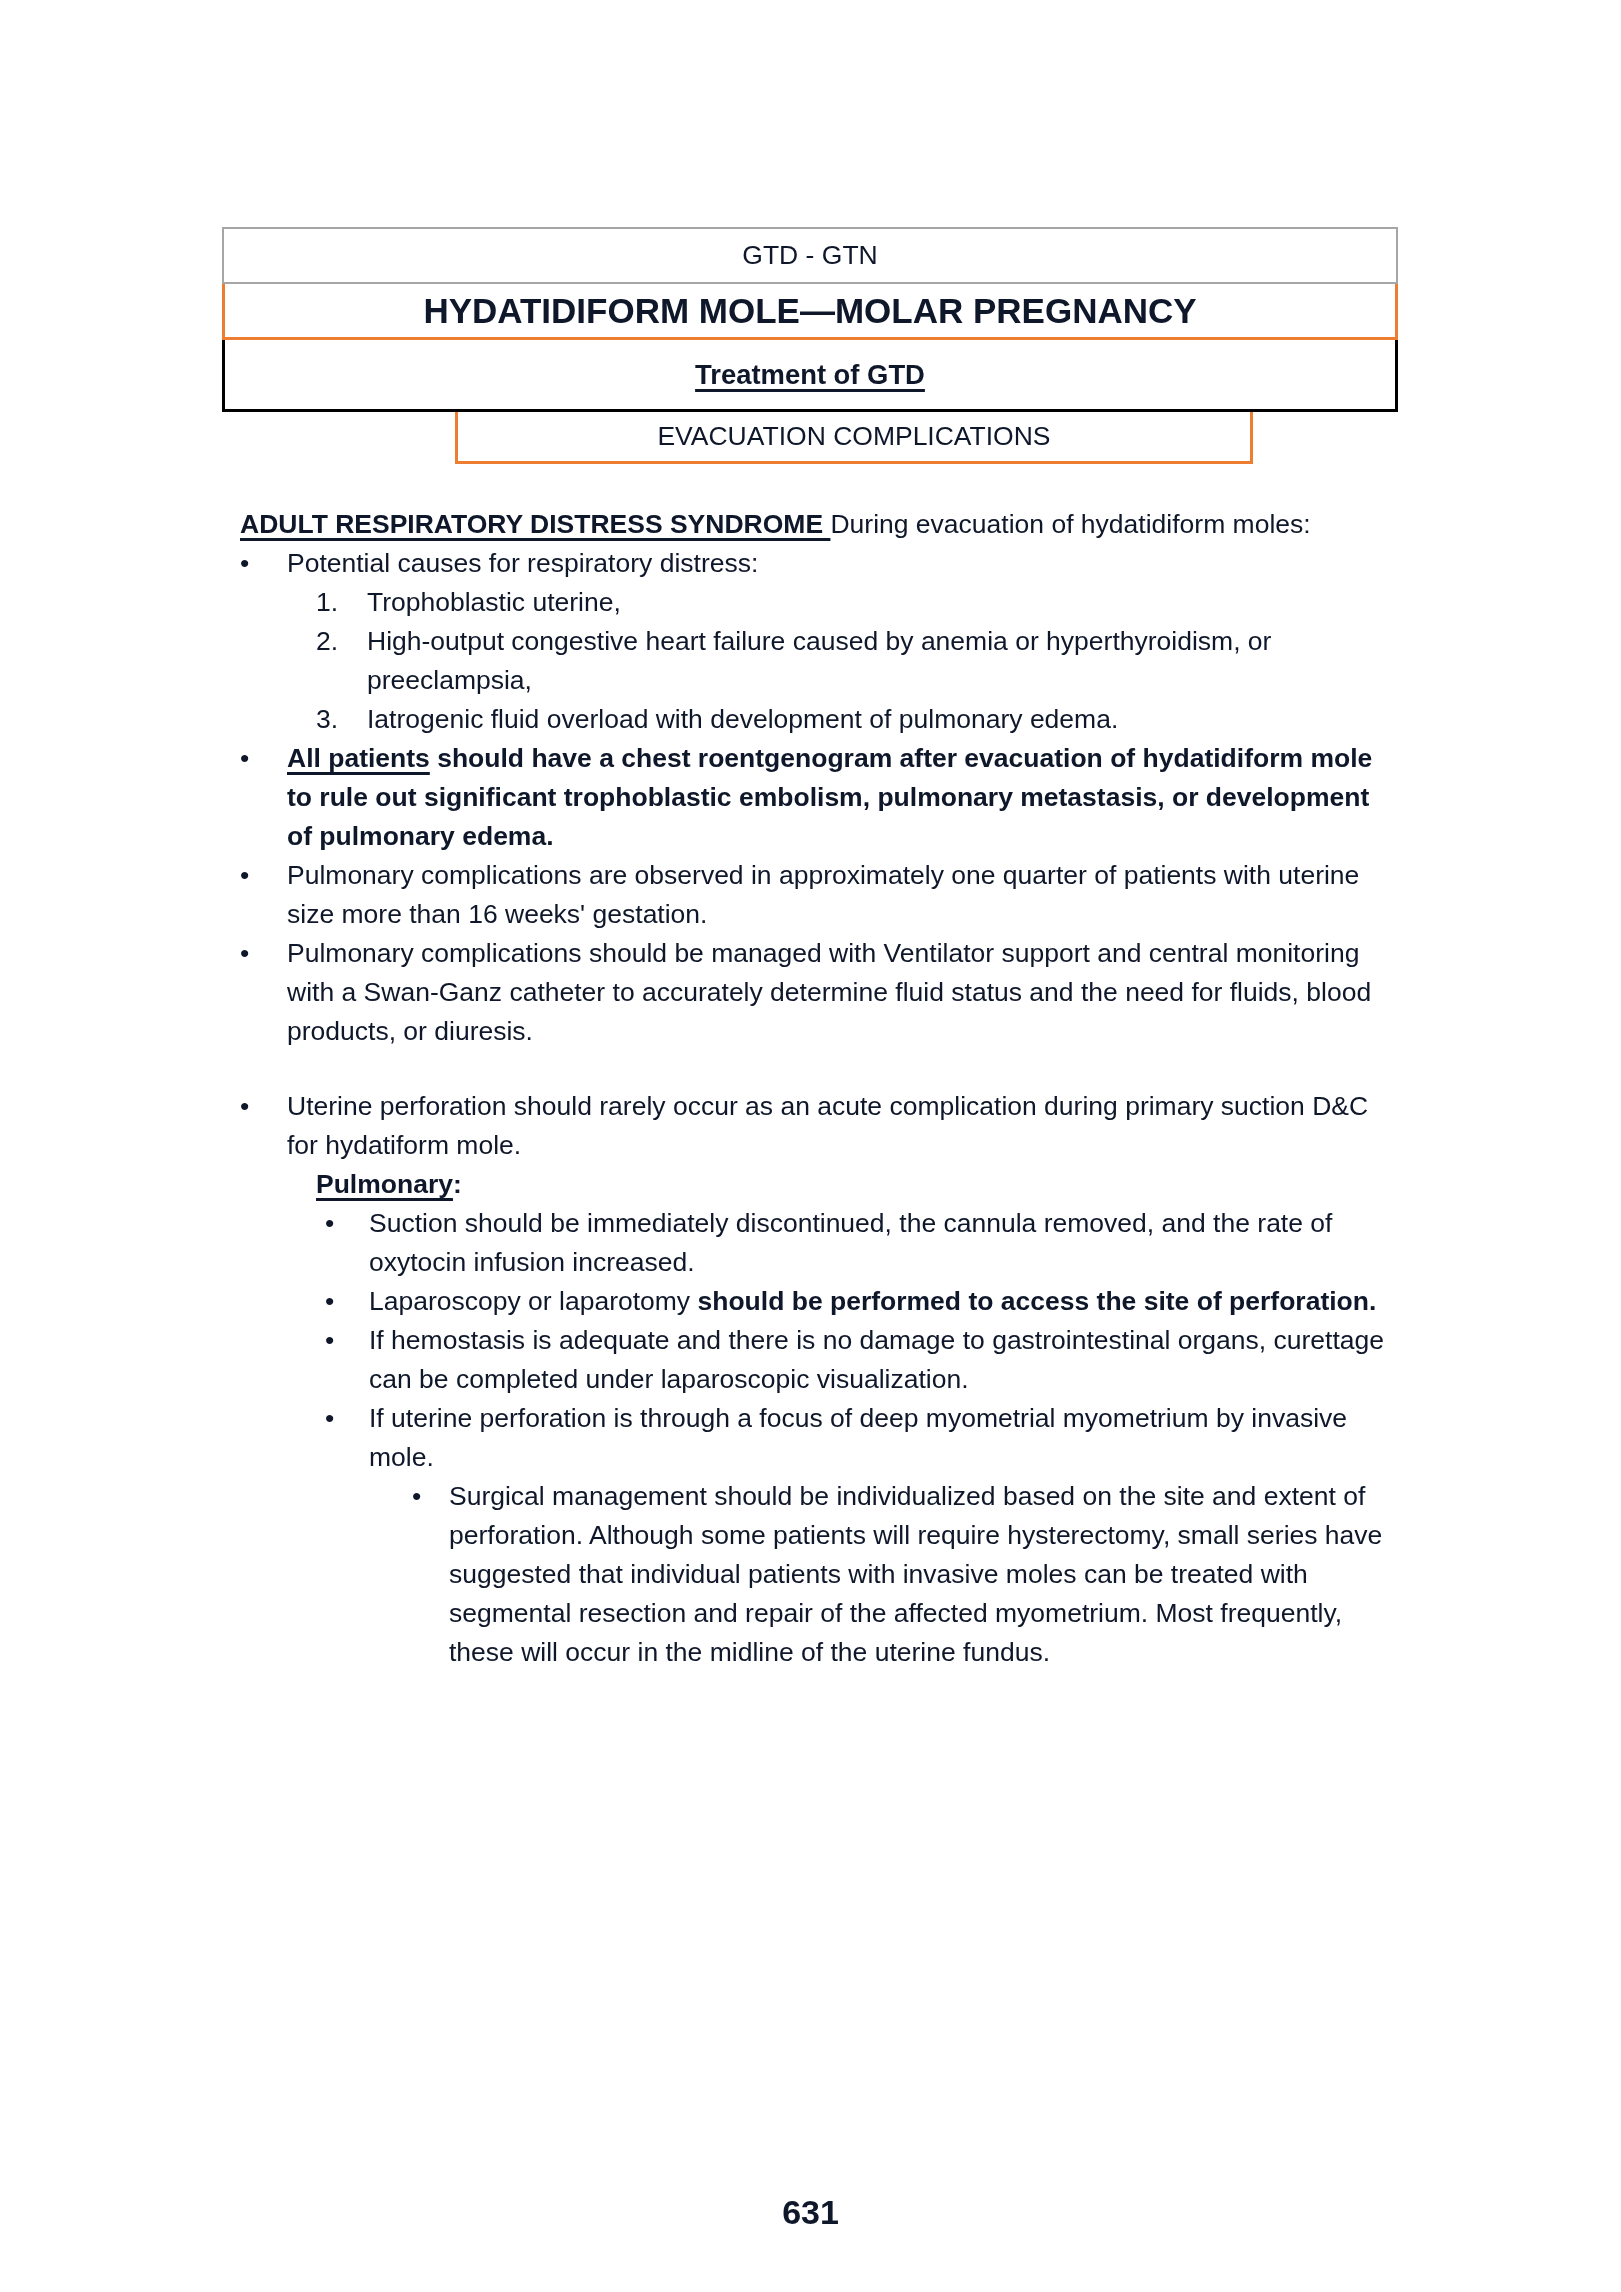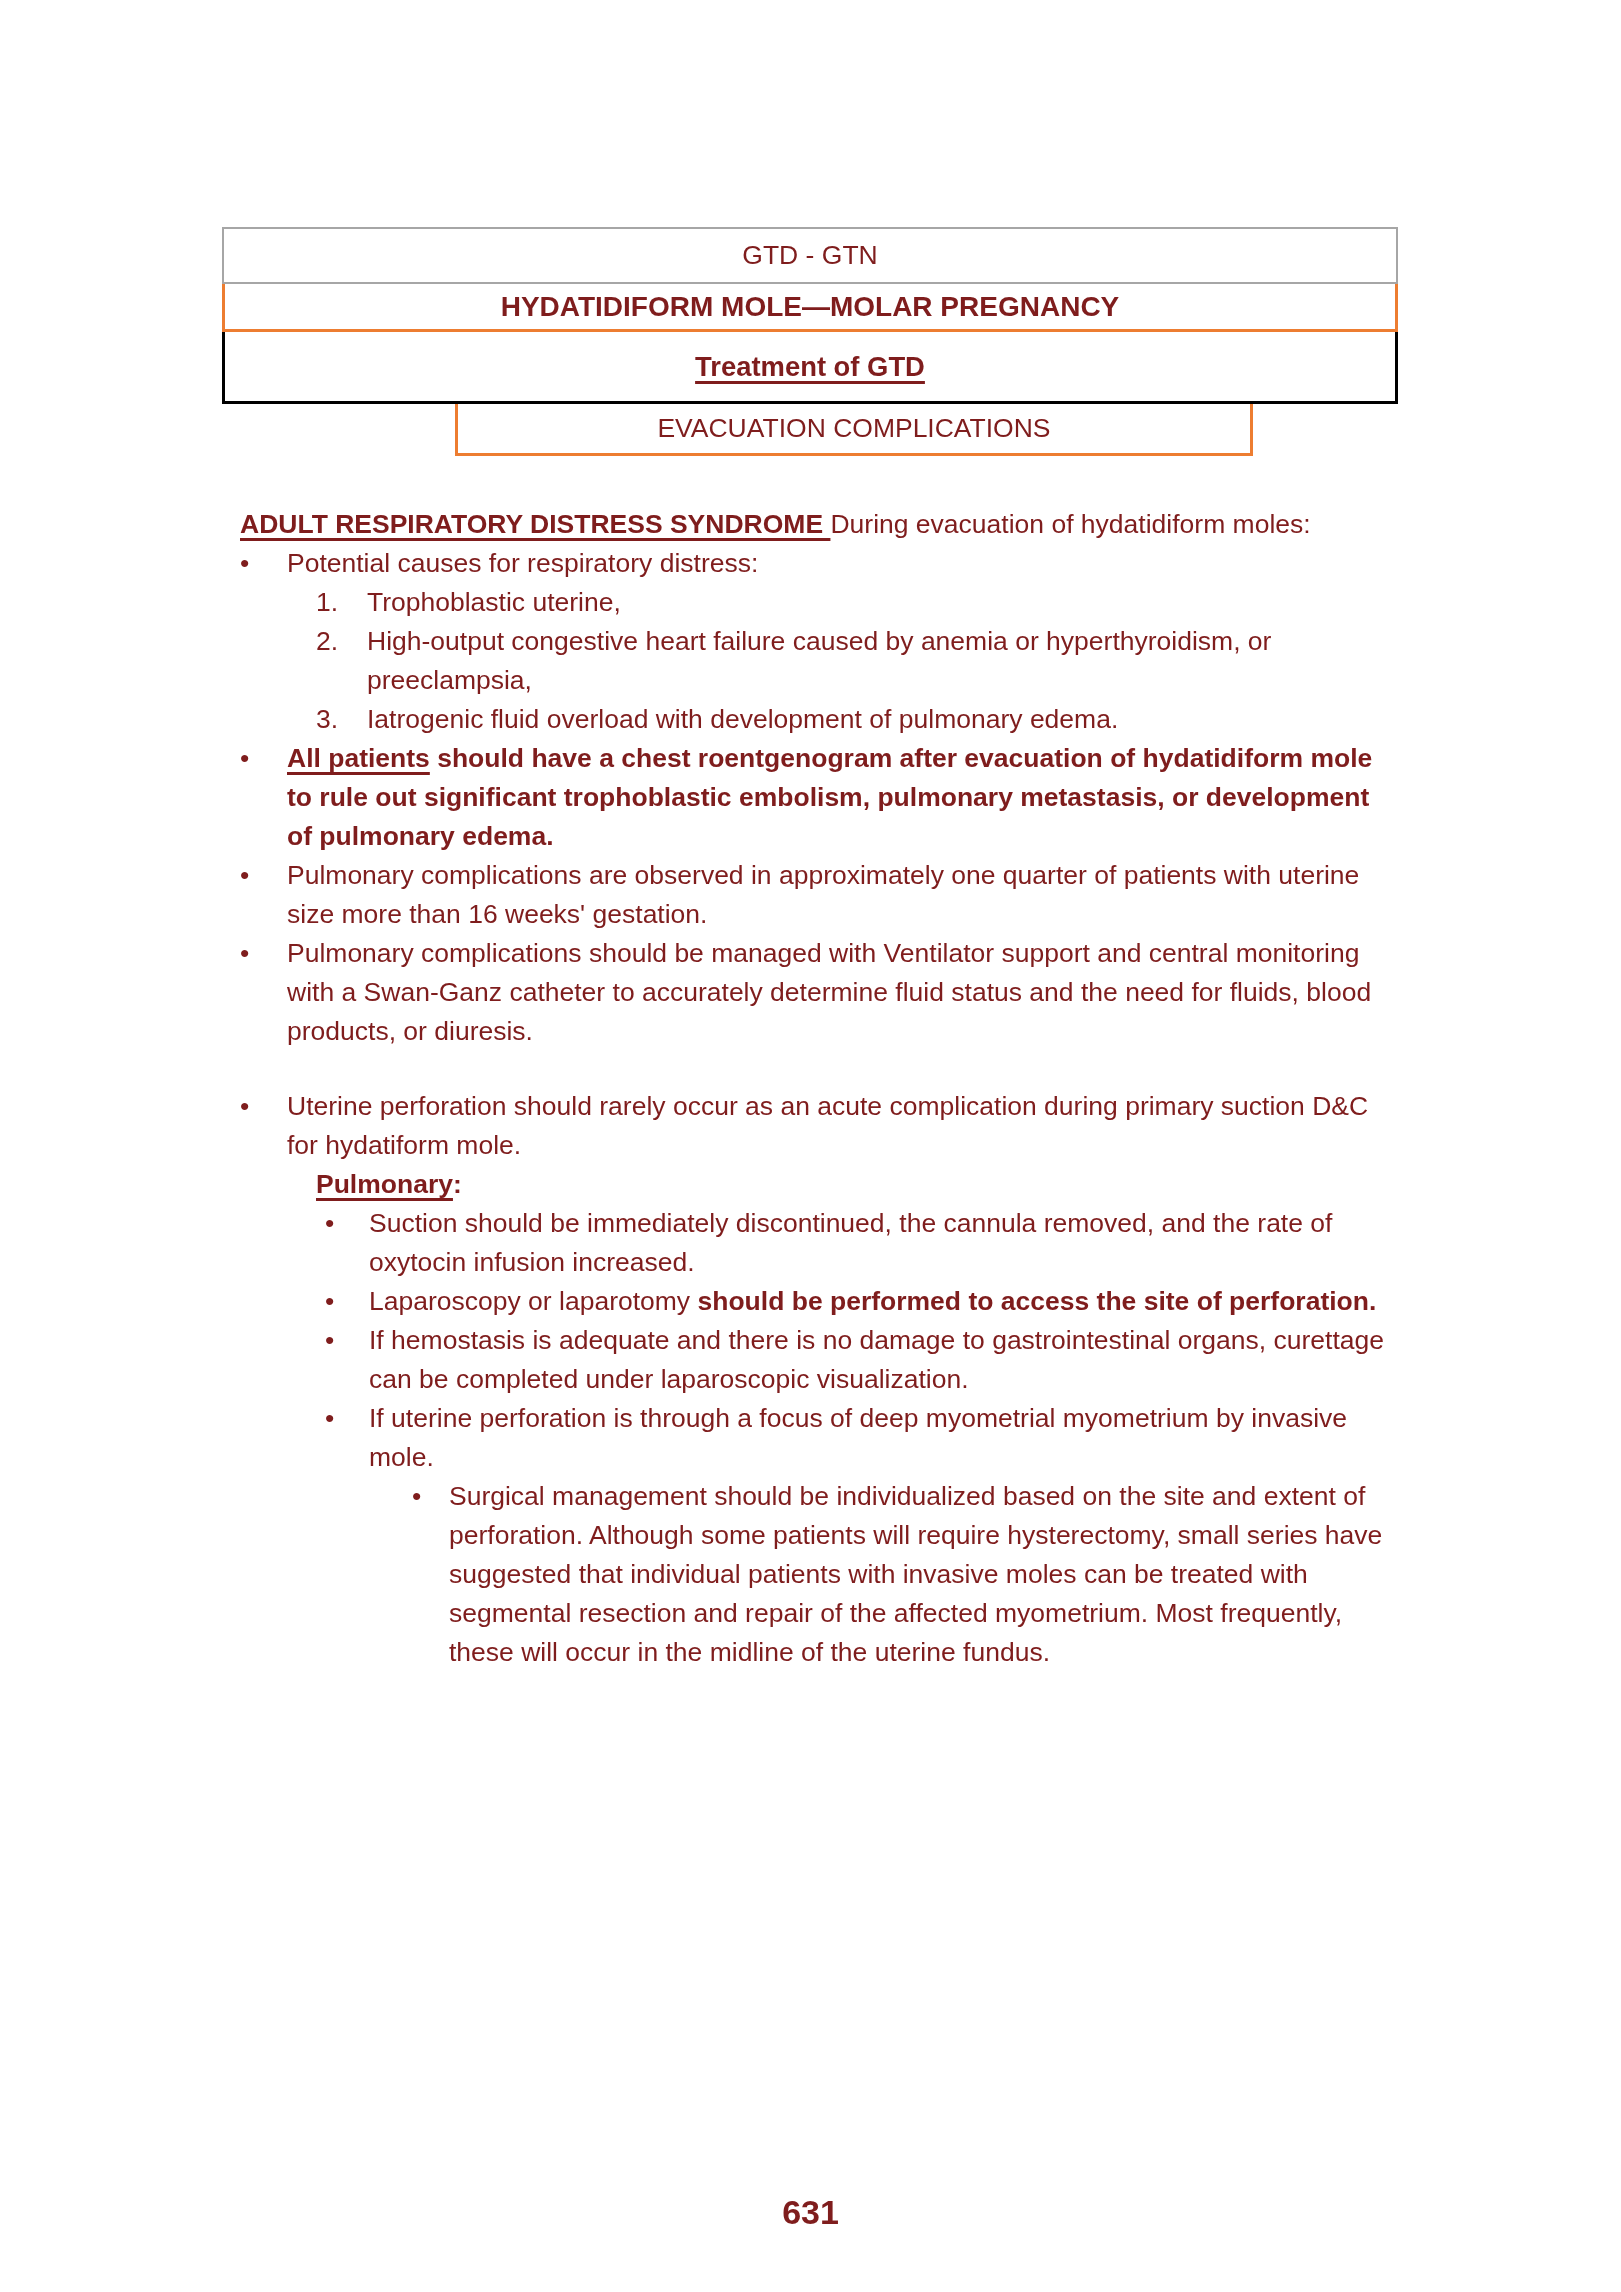--- a/index.html
+++ b/index.html
@@ -2,38 +2,38 @@
 <html><head>
 <meta charset="utf-8">
 <style>
   * { margin: 0; padding: 0; box-sizing: border-box; }
   html, body { background: #ffffff; }
   .page {
     position: relative;
     width: 1621px;
     height: 2293px;
     background: #ffffff;
-    color: #7f1d1d;
+    color: #0f172a;
     font-family: "Liberation Sans", "DejaVu Sans", sans-serif;
     font-size: 26.5px;
     line-height: 39px;
     overflow: hidden;
   }
   .b { font-weight: bold; }
   .u { text-decoration: underline; text-decoration-thickness: 2.9px; text-underline-offset: 4.9px; }
 
   
   .hdr { position: absolute; left: 222px; top: 227px; width: 1176px; }
   .hrow {
     display: flex; align-items: center; justify-content: center;
     text-align: center;
   }
   .hrow-1 { height: 57px; border: 2.9px solid #A6A6A6; }
-  .hrow-2 { height: 48px; border: 3.9px solid #ED7D31; border-top: none;
-            font-weight: bold; font-size: 28px; }
+  .hrow-2 { height: 56px; border: 3.9px solid #ED7D31; border-top: none;
+            font-weight: bold; font-size: 35px; }
   .hrow-3 { height: 72px; border: 3.9px solid #000000; border-top: none;
             font-weight: bold; font-size: 27.4px; }
   .hrow-4 { height: 52px; width: 798px; margin-left: 233px;
             border: 3.9px solid #ED7D31; border-top: none; }
 
   
   .bodytext { position: absolute; left: 240px; top: 505px; width: 1147px; }
   .para { margin: 0; }
   .para-intro { max-width: 1103px; }
   .li { display: flex; align-items: flex-start; }

